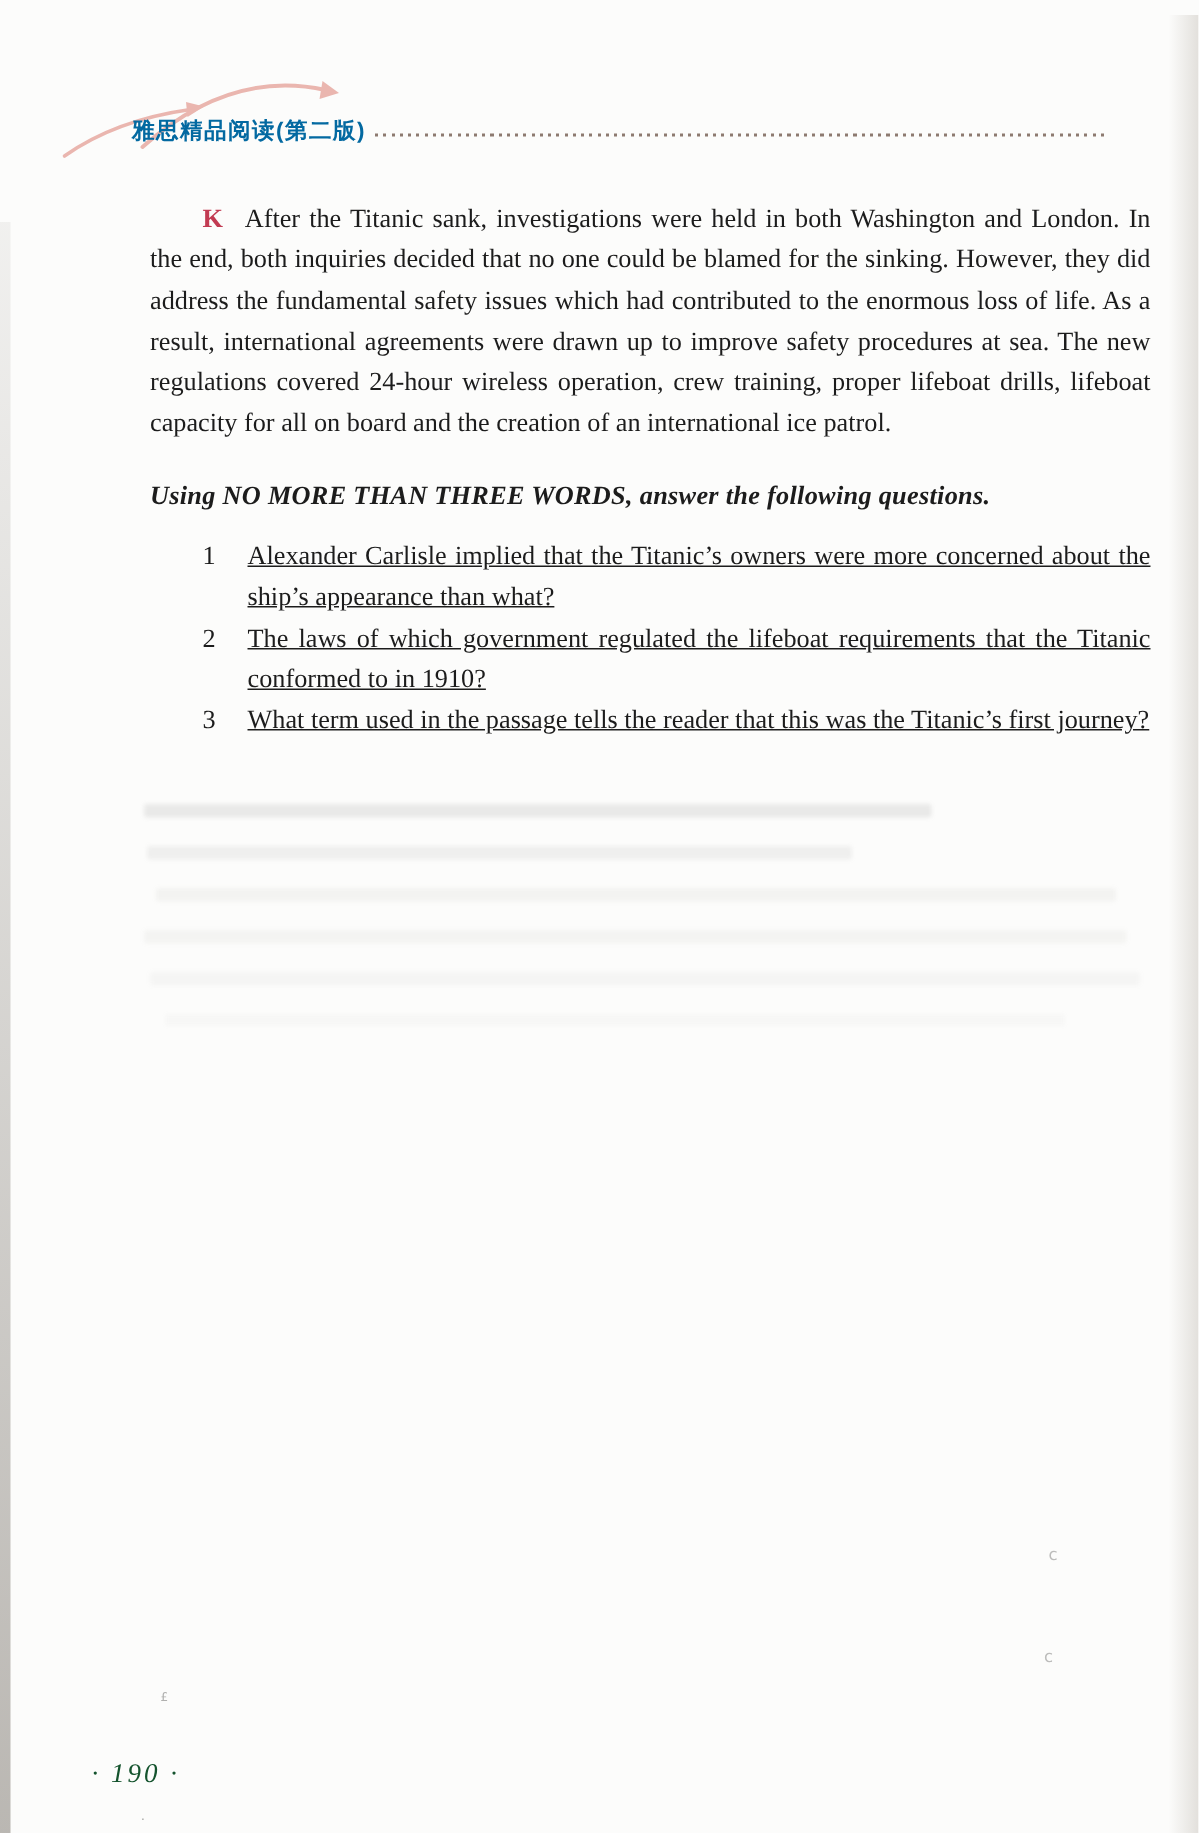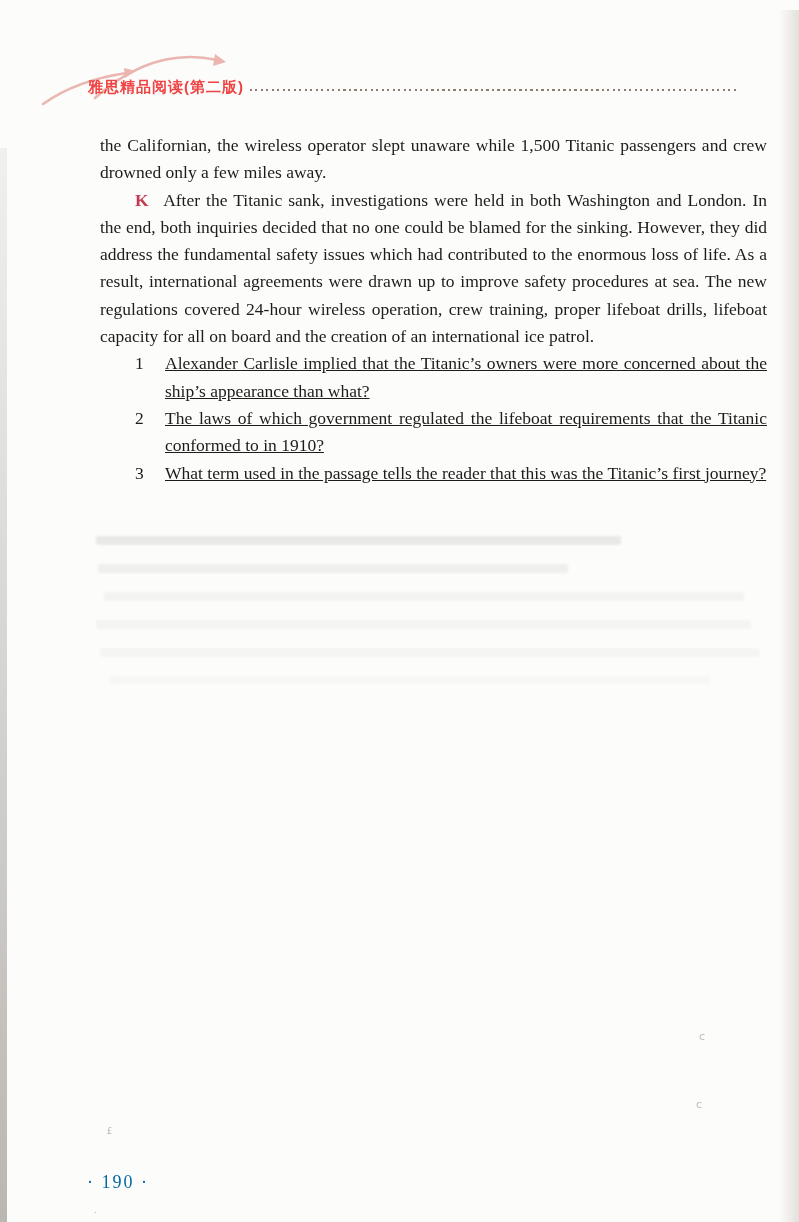--- a/index.html
+++ b/index.html
@@ -23,21 +23,21 @@
   }
 
   
   .swoosh { position: absolute; left: 35px; top: 40px; }
   .page-header {
     position: absolute; left: 88px; top: 78px; width: 680px;
     display: flex; align-items: center;
   }
   .header-title {
     font-family: "Liberation Sans", "DejaVu Sans", sans-serif;
-    font-weight: bold; font-size: 15px; color: #ef4444;
+    font-weight: bold; font-size: 15px; color: #0369a1;
     letter-spacing: 1px; white-space: nowrap;
   }
   .dotted-rule {
     flex: 1; height: 2px; margin-left: 6px; margin-right: 30px; margin-top: 4px;
     background: repeating-linear-gradient(to right, #8d7a70 0px, #8d7a70 2px, transparent 2px, transparent 5.5px);
   }
 
   
   .content {
     position: absolute; left: 100px; top: 132px; width: 667px;
@@ -71,22 +71,22 @@
     position: absolute; font-size: 11px; color: rgba(110,110,108,0.45);
     font-family: "DejaVu Sans", sans-serif;
   }
   .a1 { left: 699px; top: 1030px; }
   .a2 { left: 696px; top: 1098px; }
   .a3 { left: 107px; top: 1127px; font-size: 8px; color: rgba(100,100,98,0.5); }
   .a4 { left: 94px;  top: 1206px; font-size: 8px; color: rgba(80,80,78,0.55); }
 
   
   .page-number {
-    position: absolute; left: 87px; top: 1172px;
-    font-size: 18px; letter-spacing: 2px; color: #0369a1;
+    position: absolute; left: 61px; top: 1172px;
+    font-style: italic; font-size: 18px; letter-spacing: 2px; color: #14532d;
   }
 </style>
 </head>
 <body>
 
 <div class="left-edge"></div>
 <div class="right-edge"></div>
 
 <svg class="swoosh" width="210" height="70" viewBox="0 0 210 70">
   <path d="M 8,64 Q 42,40 92,33" fill="none" stroke="#eab6af" stroke-width="2.4" stroke-linecap="round"></path>
@@ -94,23 +94,23 @@
   <path d="M 60,58 Q 118,6 182,20" fill="none" stroke="#eab6af" stroke-width="2.6" stroke-linecap="round"></path>
   <path d="M 178,26 L 191,22 L 180,14 Z" fill="#eab6af"></path>
 </svg>
 
 <div class="page-header">
   <span class="header-title">雅思精品阅读(第二版)</span>
   <span class="dotted-rule"></span>
 </div>
 
 <div class="content">
-  <p class="para">the Californian, the wireless operator slept unaware while 1,500 Titanic passengers and crew drowned only a few miles away.</p>
   <p class="para para-k"><span class="k-label">K</span><span>After the Titanic sank, investigations were held in both Washington and London. In the end, both inquiries decided that no one could be blamed for the sinking. However, they did address the fundamental safety issues which had contributed to the enormous loss of life. As a result, international agreements were drawn up to improve safety procedures at sea. The new regulations covered 24-hour wireless operation, crew training, proper lifeboat drills, lifeboat capacity for all on board and the creation of an international ice patrol.</span></p>
 
+  <p class="instruction">Using NO MORE THAN THREE WORDS, answer the following questions.</p>
 
   <div class="question">
     <span class="q-num">1</span>
     <span class="q-text">Alexander Carlisle implied that the Titanic’s owners were more concerned about the ship’s appearance than what?</span>
   </div>
   <div class="question">
     <span class="q-num">2</span>
     <span class="q-text">The laws of which government regulated the lifeboat requirements that the Titanic conformed to in 1910?</span>
   </div>
   <div class="question">

